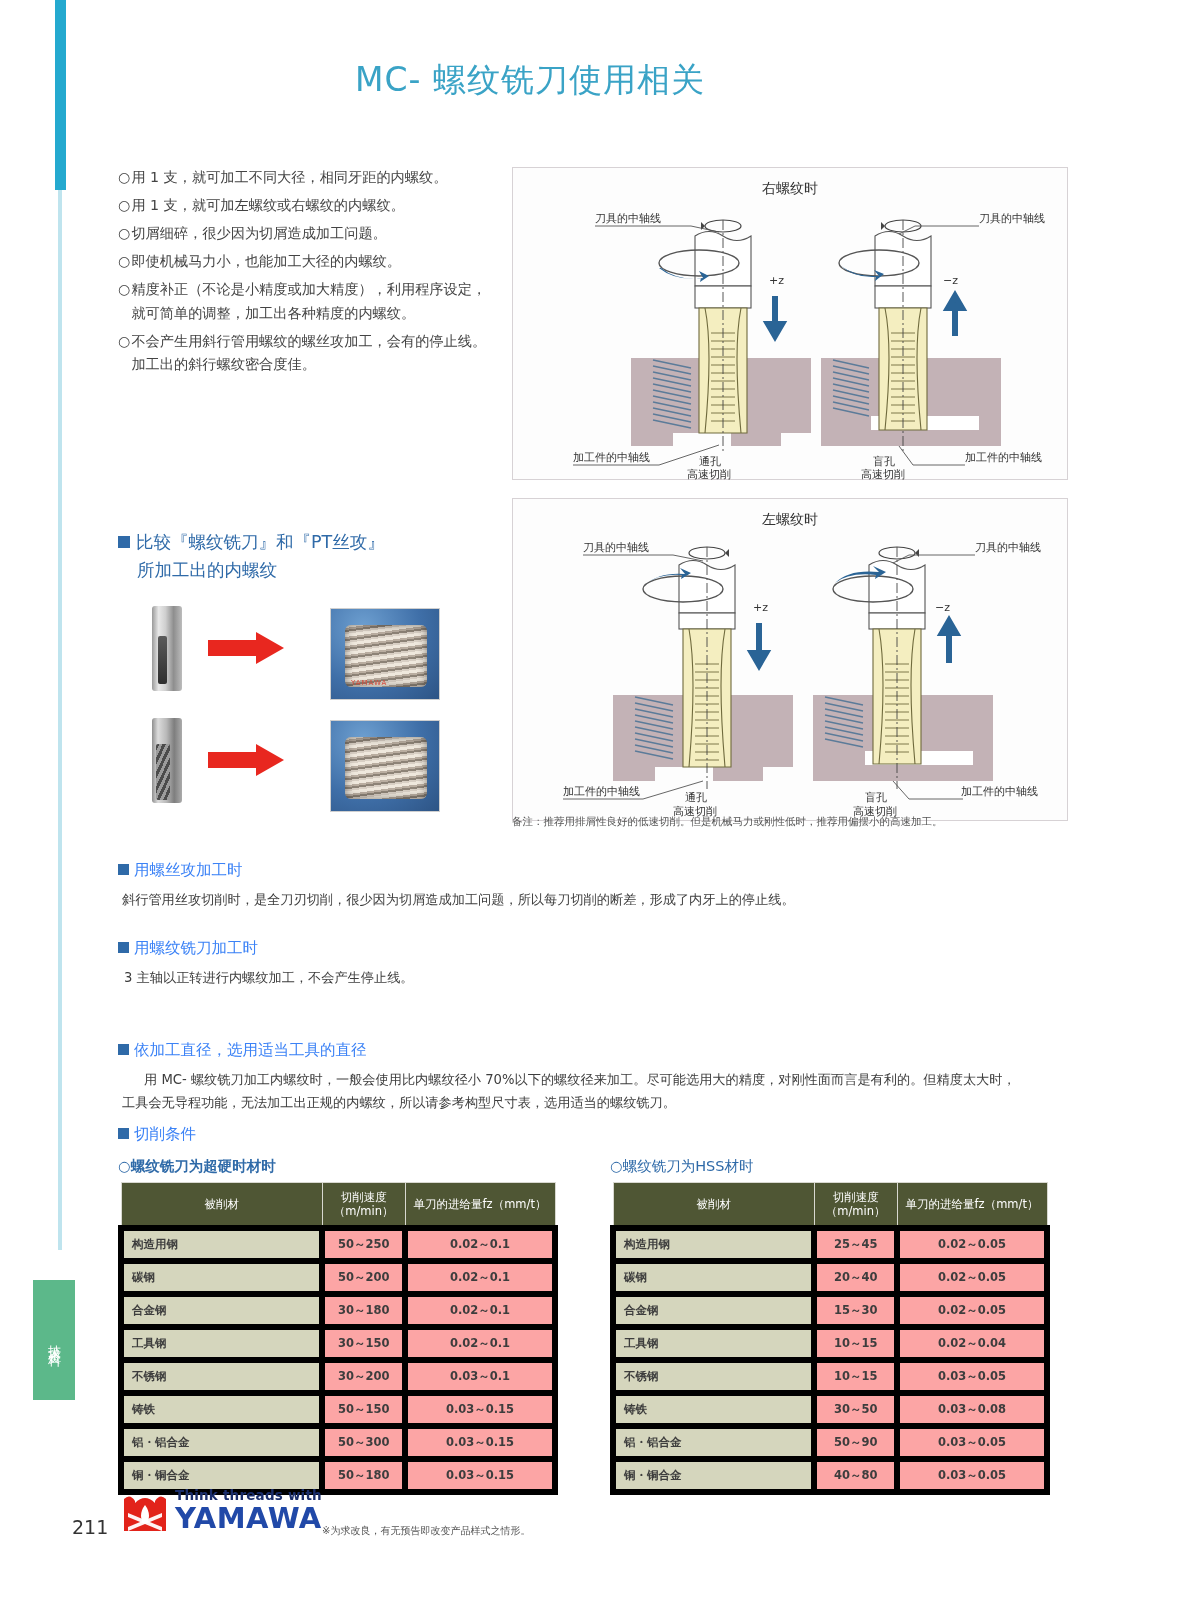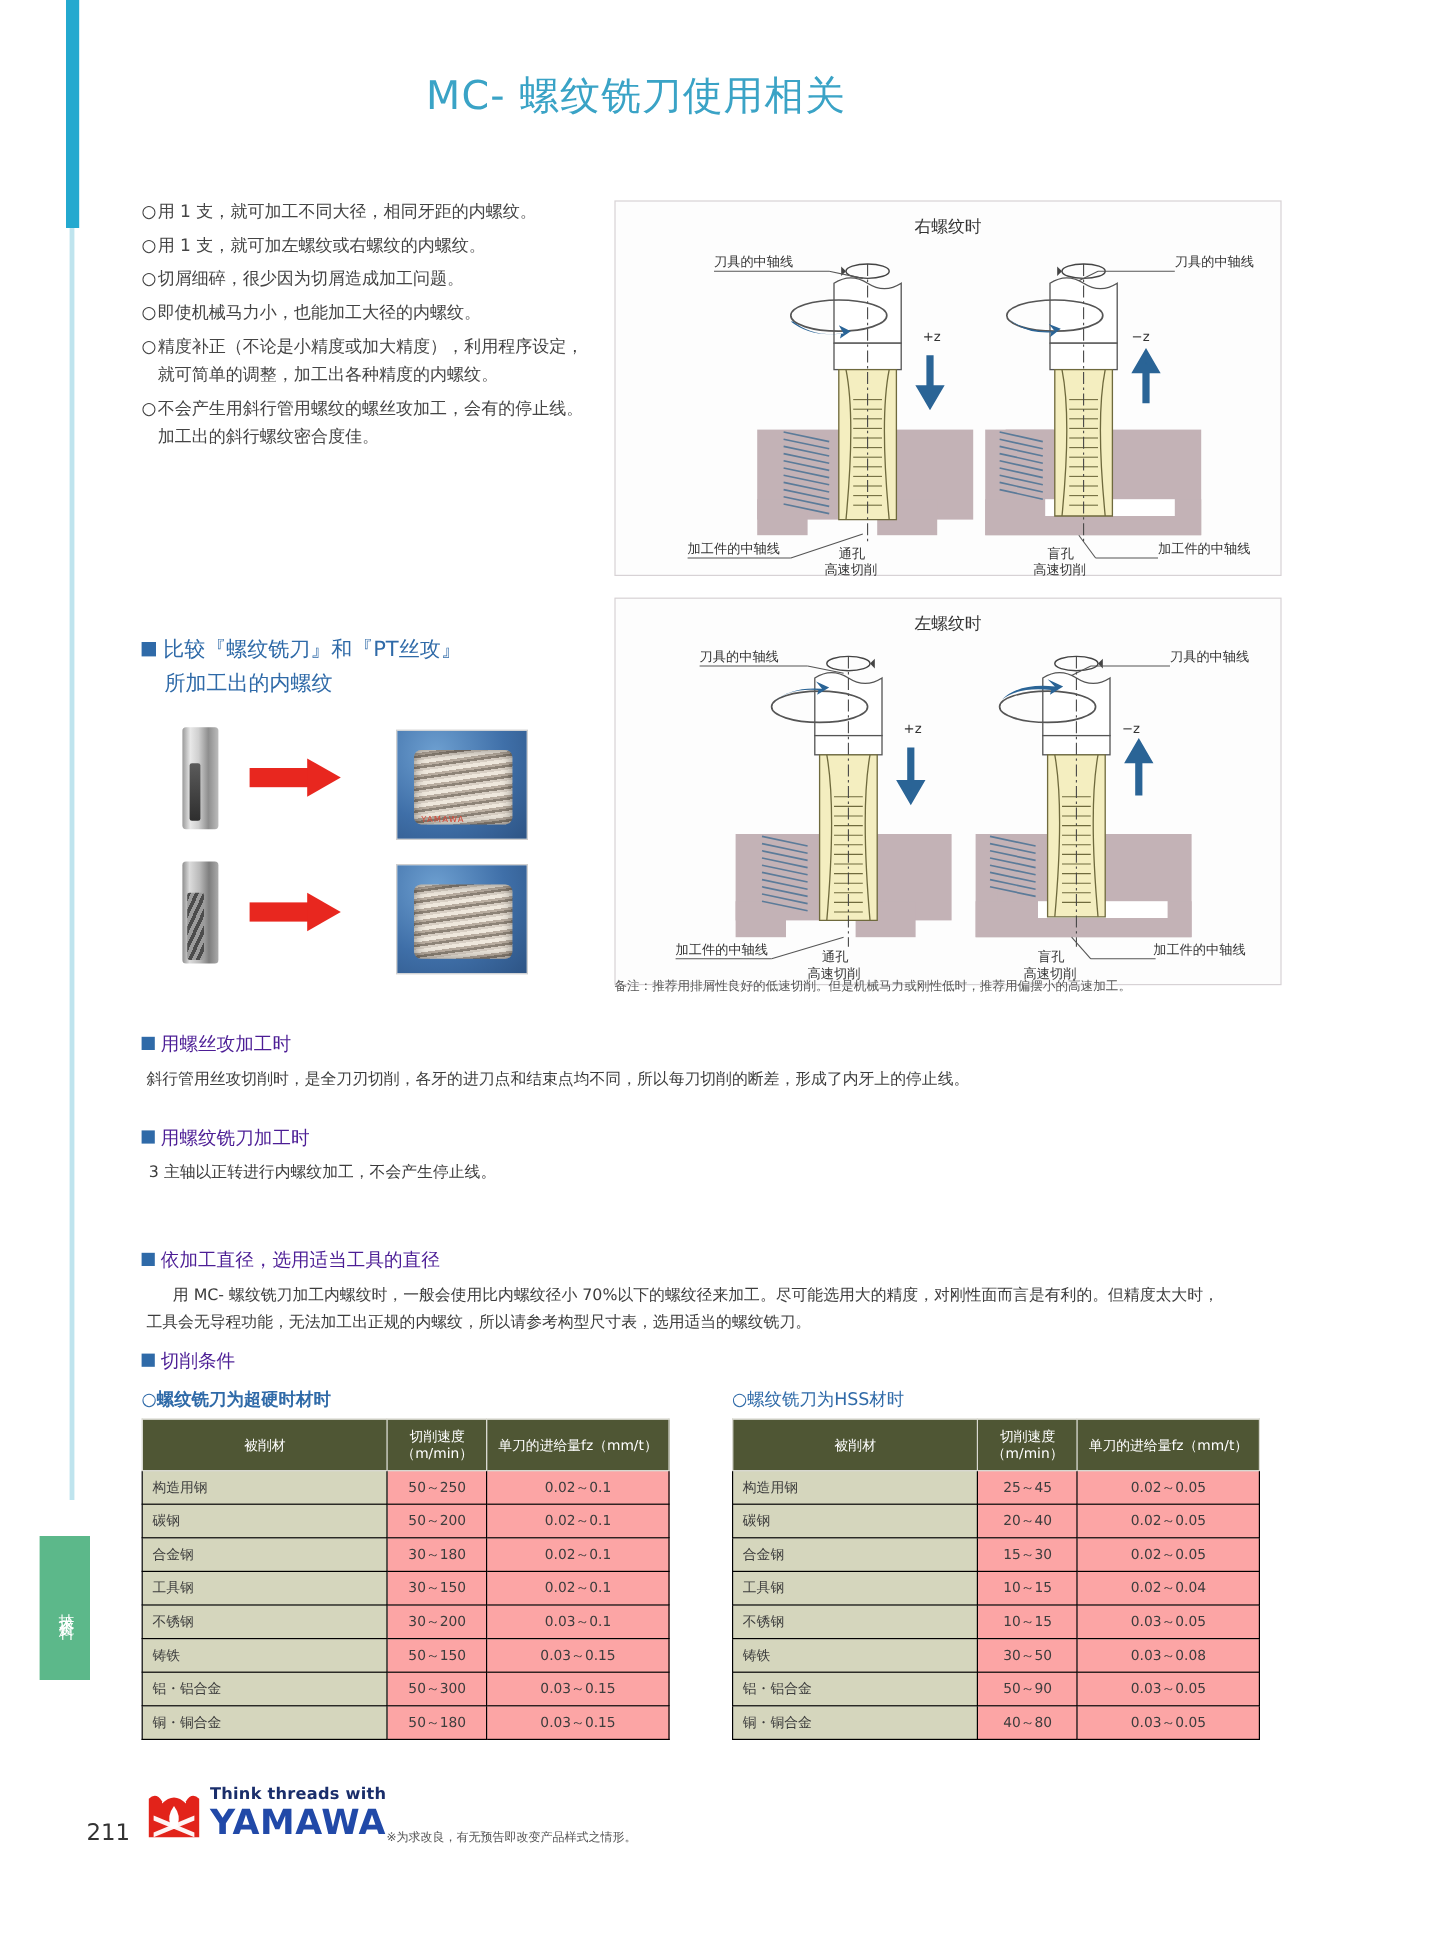--- a/index.html
+++ b/index.html
@@ -132,21 +132,21 @@
     position: absolute; left: 0; right: 0; top: 12px;
     text-align: center; font-size: 14px; color: #333;
   }
   .note-line {
     position: absolute; left: 512px; top: 815px; width: 570px;
     font-size: 10.5px; color: #555;
   }
 
   
   .sec-head {
-    position: absolute; font-size: 15.5px; color: #4c1d95; line-height: 20px;
+    position: absolute; font-size: 15.5px; color: #3b82f6; line-height: 20px;
   }
   .sec-head .sq {
     display: inline-block; width: 11px; height: 11px;
     background: #2f6aa8; margin-right: 5px;
   }
   .sec-body {
     position: absolute; font-size: 13.2px; color: #3d3d3d; line-height: 23px;
   }
 
   #h-tap    { left: 118px; top: 860px; }
@@ -181,23 +181,24 @@
     font-size: 11.5px;
     padding: 7px 4px;
     border: 1px solid #d8d8d0;
     line-height: 14px;
   }
   table.cond th.c0 { width: 205px; }
   table.cond th.c1 { width: 83px; }
   table.cond th.c2 { width: 152px; }
 
   table.cond td {
-    border: 1px solid #000000;
+    border: 6px solid #000000;
     padding: 6px 8px;
     height: 26px;
+    font-weight: bold;
   }
   table.cond td.mat {
     background: #d5d6bd;
     text-align: left;
   }
   table.cond td.val {
     background: #fca5a5;
     text-align: center;
   }
 
@@ -518,21 +519,21 @@
     <text x="352" y="302" font-size="11" fill="#333">盲孔</text>
     <text x="340" y="316" font-size="11" fill="#333">高速切削</text>
   </svg>
 </div>
 
 <div class="note-line">备注：推荐用排屑性良好的低速切削。但是机械马力或刚性低时，推荐用偏摆小的高速加工。</div>
 
 <div class="sec-head" id="h-tap">
   <span class="sq"></span><span>用螺丝攻加工时</span>
 </div>
-<div class="sec-body" id="p-tap">斜行管用丝攻切削时，是全刀刃切削，各牙的进刀点和结束点均不同，所以每刀切削的断差，形成了内牙上的停止线。</div>
+<div class="sec-body" id="p-tap">斜行管用丝攻切削时，是全刀刃切削，很少因为切屑造成加工问题，所以每刀切削的断差，形成了内牙上的停止线。</div>
 
 <div class="sec-head" id="h-mill">
   <span class="sq"></span><span>用螺纹铣刀加工时</span>
 </div>
 <div class="sec-body" id="p-mill">3 主轴以正转进行内螺纹加工，不会产生停止线。</div>
 
 <div class="sec-head" id="h-dia">
   <span class="sq"></span><span>依加工直径，选用适当工具的直径</span>
 </div>
 <div class="sec-body" id="p-dia">用 MC- 螺纹铣刀加工内螺纹时，一般会使用比内螺纹径小 70%以下的螺纹径来加工。尽可能选用大的精度，对刚性面而言是有利的。但精度太大时，工具会无导程功能，无法加工出正规的内螺纹，所以请参考构型尺寸表，选用适当的螺纹铣刀。</div>

